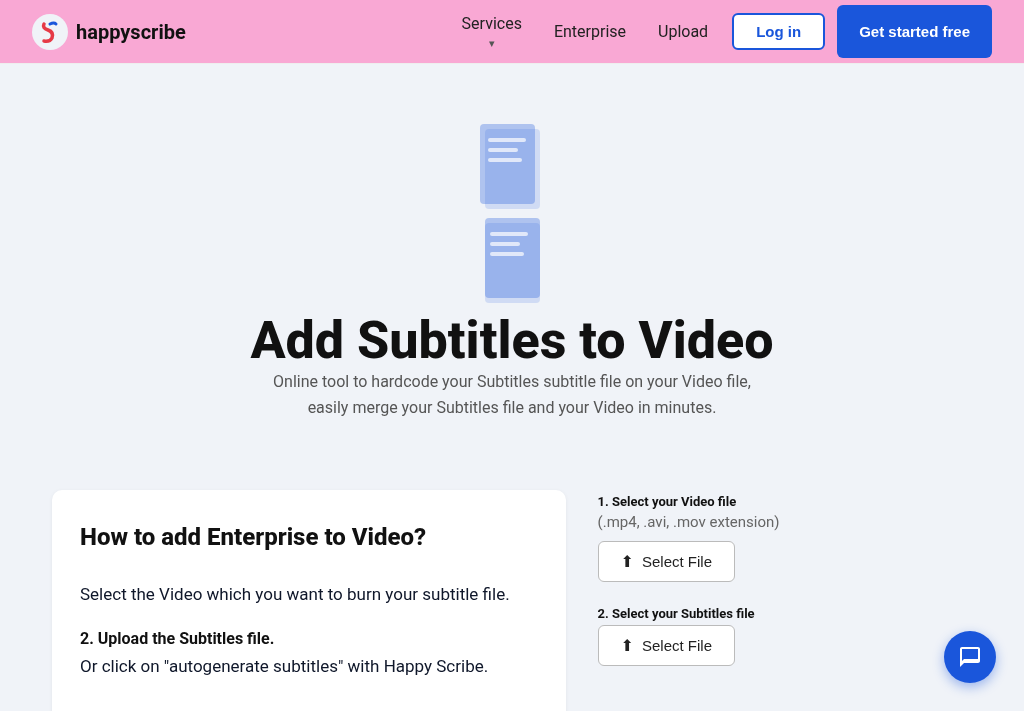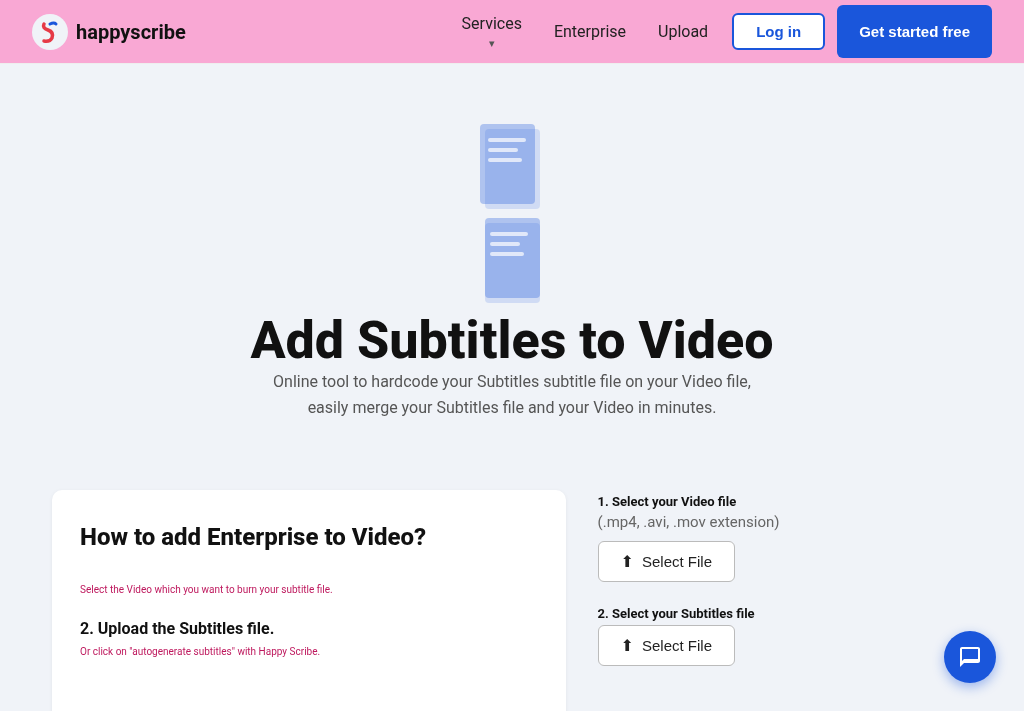--- a/index.html
+++ b/index.html
@@ -127,22 +127,22 @@
       margin-bottom: 28px;
       line-height: 1.3;
     }
     .step-title {
       font-size: 16px;
       font-weight: 700;
       color: #111;
       margin-bottom: 6px;
     }
     .step-desc {
-      font-size: 10px;
-      color: #be185d;
+      font-size: 17px;
+      color: #0f172a;
       margin-bottom: 22px;
       line-height: 1.5;
     }
 
     
     .right-panel {
       flex: 0.9;
       display: flex;
       flex-direction: column;
       gap: 24px;

